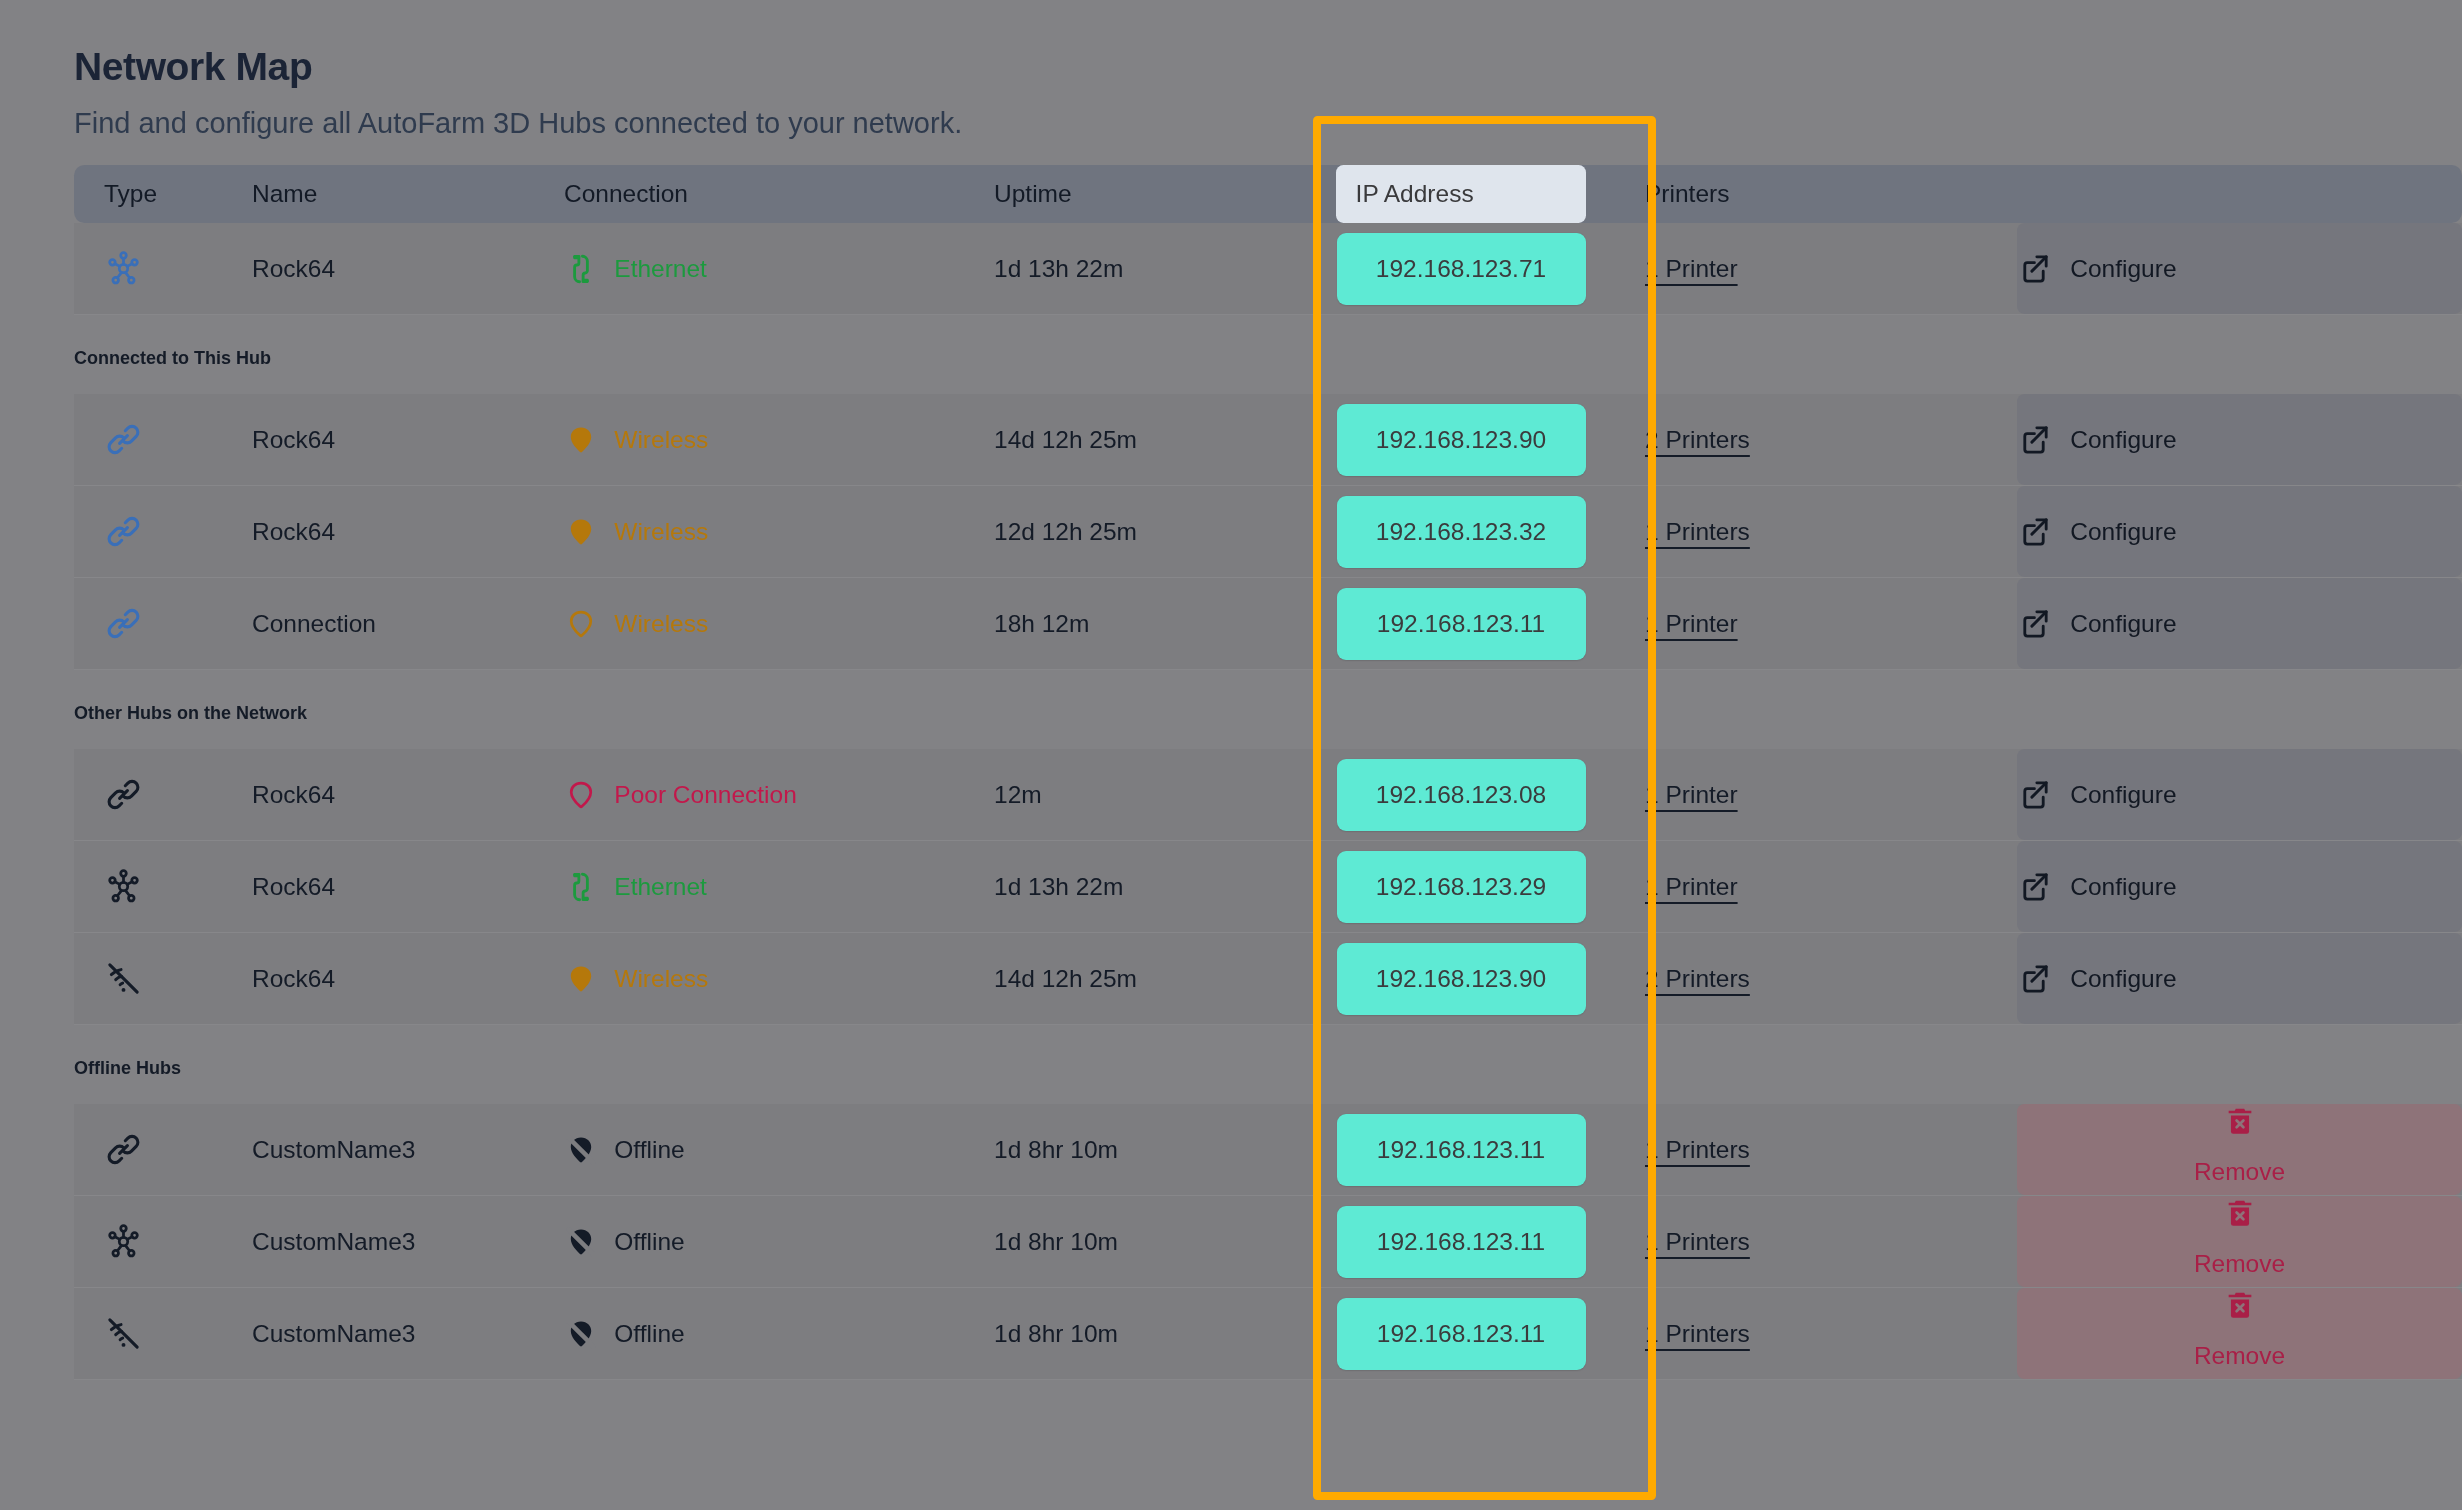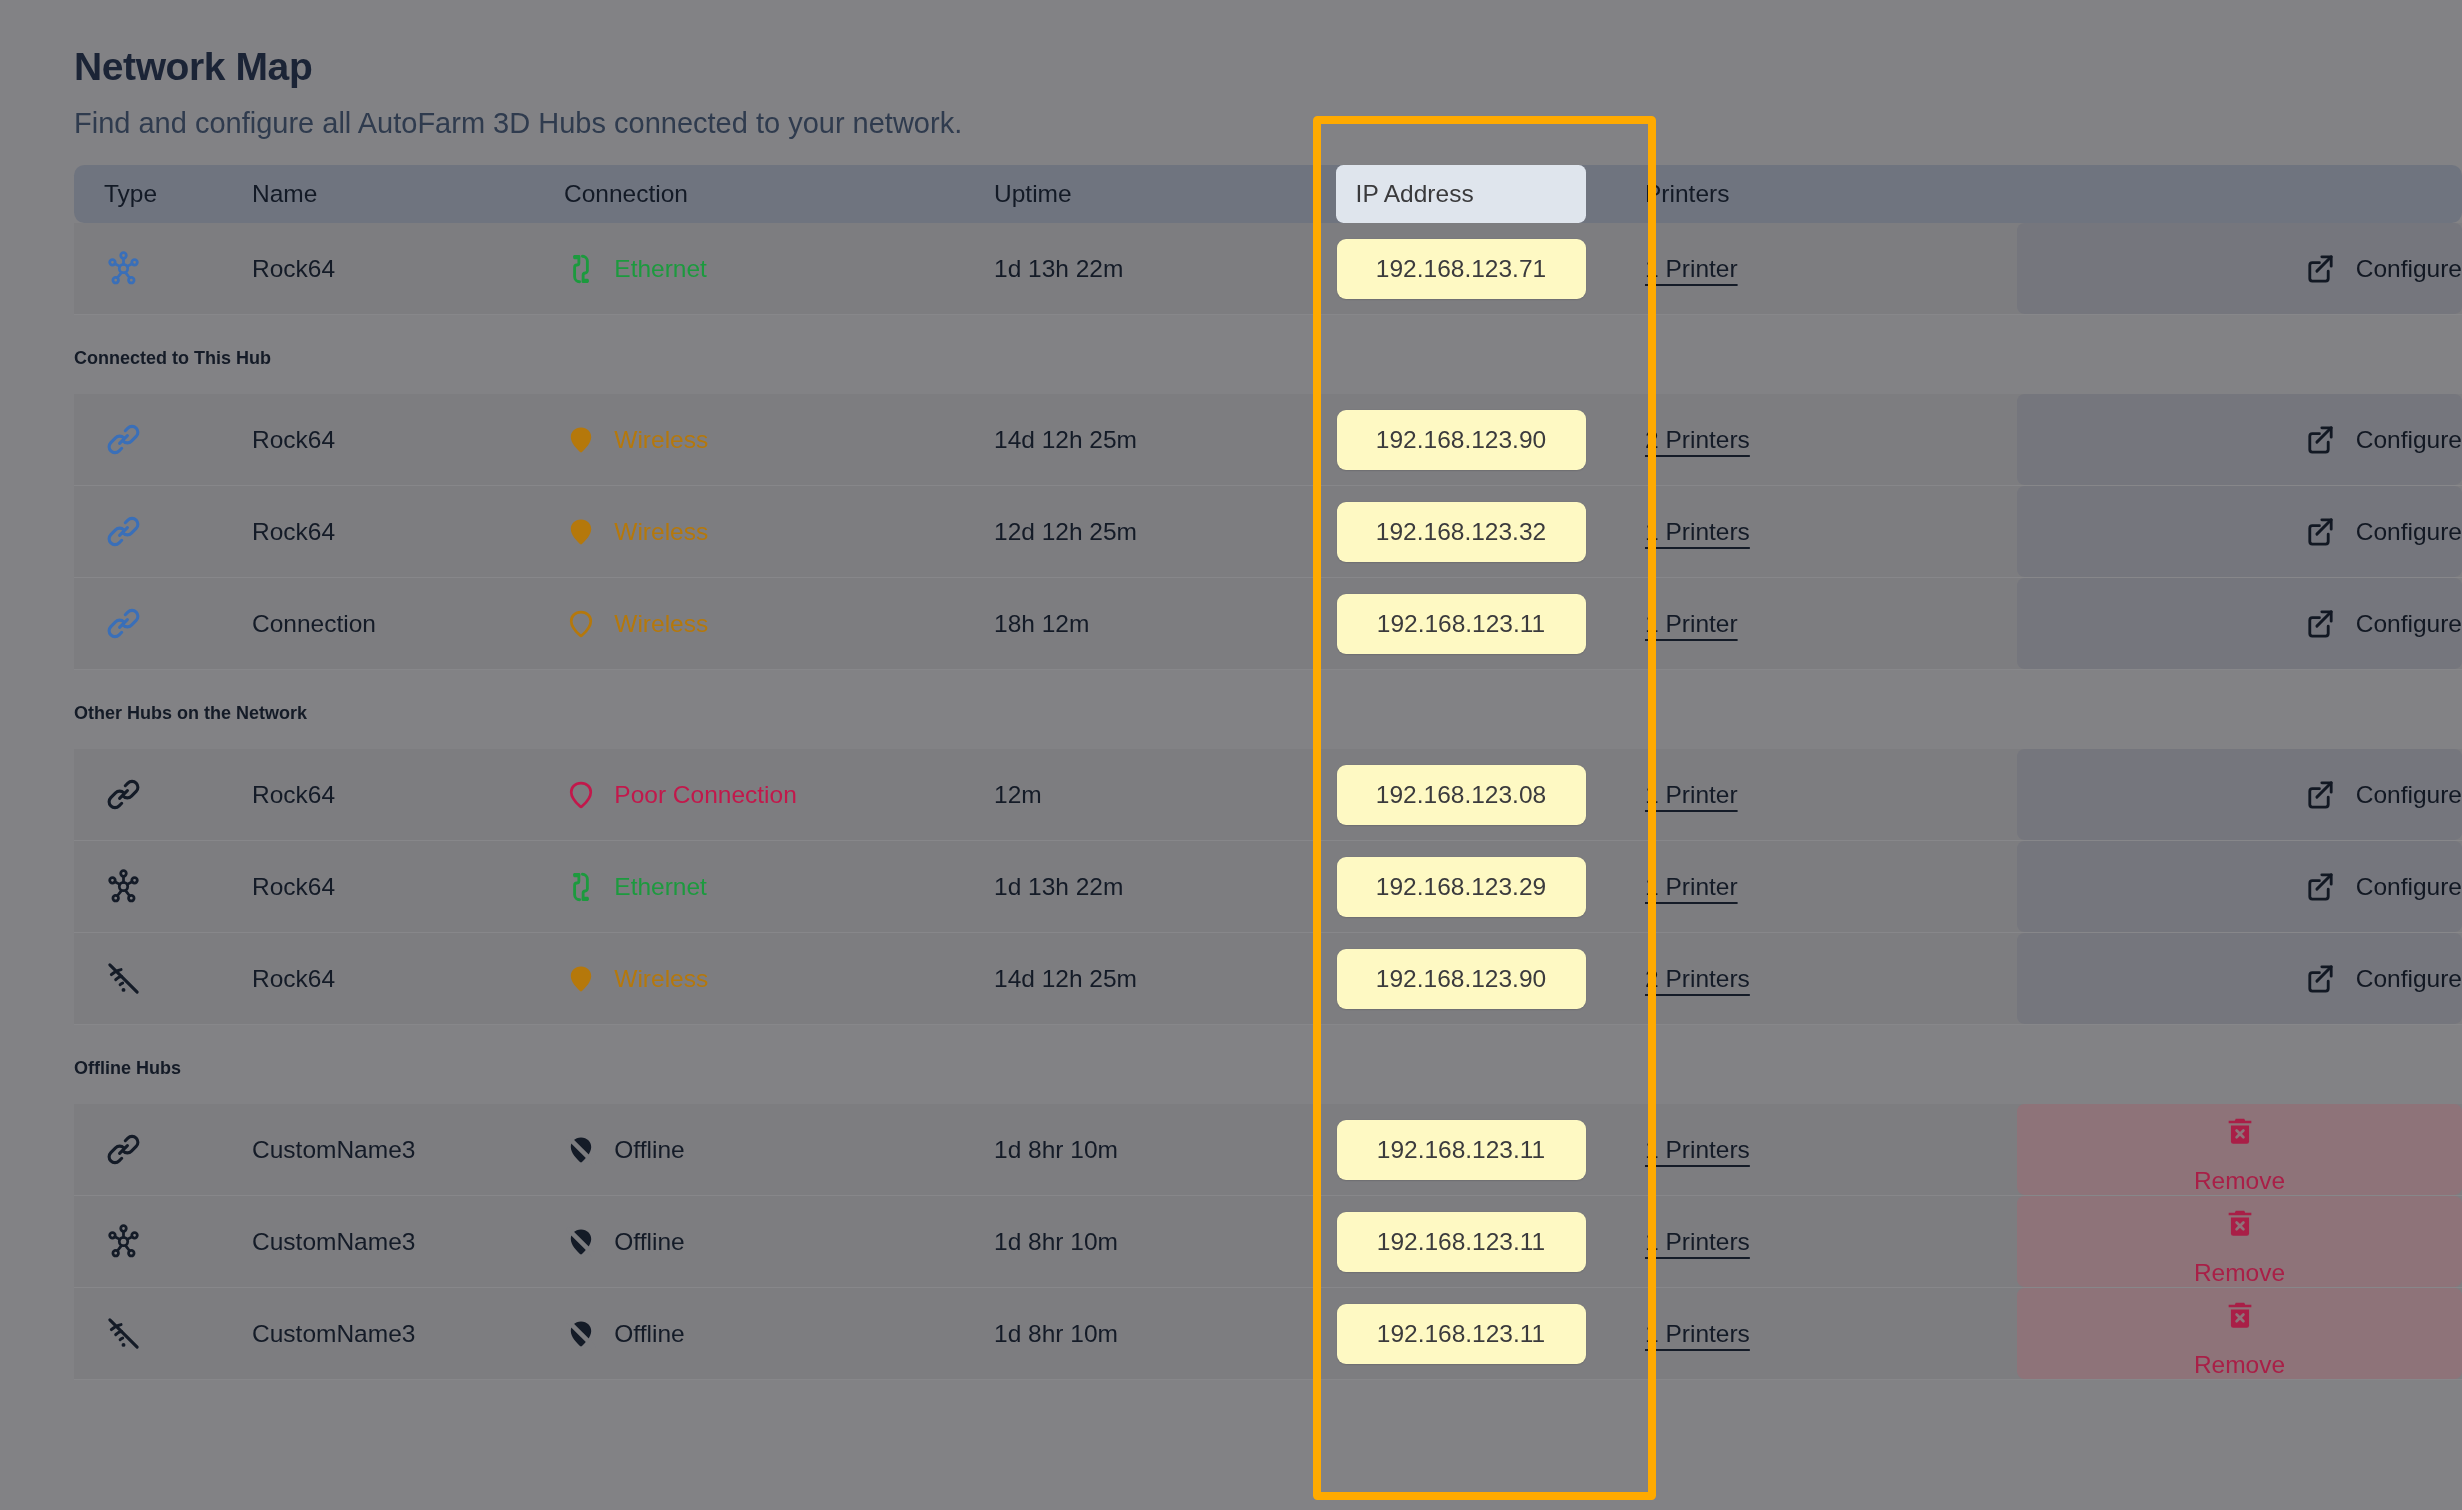--- a/index.html
+++ b/index.html
@@ -57,40 +57,40 @@
   }
   .c-type{width:178px;padding-left:30px;}
   .c-name{width:312px;}
   .c-conn{width:430px;gap:16.3px;}
   .c-uptime{width:326px;}
   .c-ip{width:282px;justify-content:center;padding:0 16.3px;}
   .c-printers{width:415px;padding-left:43px;}
   .c-action{width:auto;flex:1 1 auto;justify-content:center;}
 
   .ipbox{
-    background:#fef9c3;
+    background:#5eead4;
     border-radius:9px;
-    width:249px;height:60px;
+    width:249px;height:72px;
     display:flex;align-items:center;justify-content:center;
     font-size:24.5px;color:#3b3b3d;
     box-shadow:0 0.7px 1.5px rgba(0,0,0,.12);
   }
   .header-row .ipbox{
     background:#dfe5ed;height:58px;border-radius:7.4px;width:249px;
     justify-content:flex-start;padding-left:19.3px;
     color:#3a3a3c;box-shadow:none;
   }
   .printers-link{
     text-decoration:underline;
     text-underline-offset:6.7px;
     text-decoration-thickness:2.2px;
     color:#141b27;cursor:pointer;
   }
   .btn{
-    display:flex;align-items:center;justify-content:flex-end;
+    display:flex;align-items:center;justify-content:flex-start;
     gap:19.3px;height:100%;width:100%;
     font-size:24.5px;cursor:pointer;
     box-sizing:border-box;
   }
   .btn-configure{background:#75767d;color:#121823;border-radius:7.4px;}
   .btn-remove{background:#8e7379;color:#a91f47;border-radius:7.4px;flex-direction:column;}
   .section-title{
     font-size:18px;font-weight:bold;color:#141b27;
     margin:33px 0 25px 0;
   }

